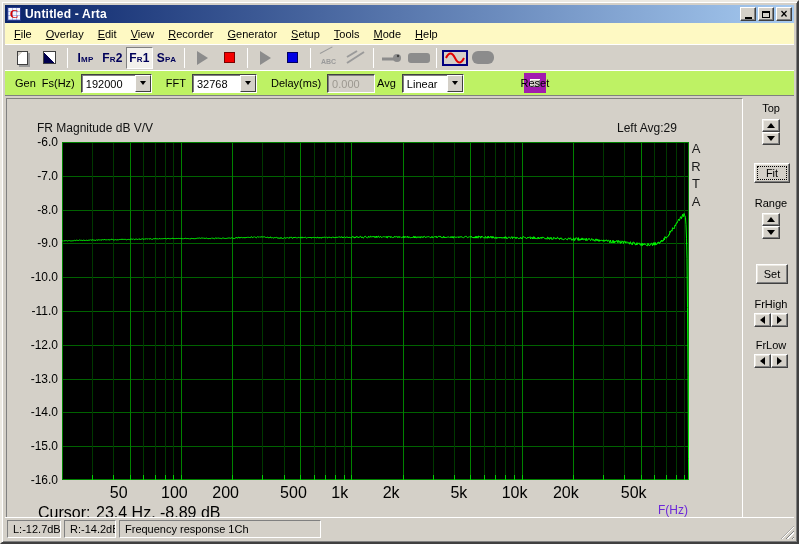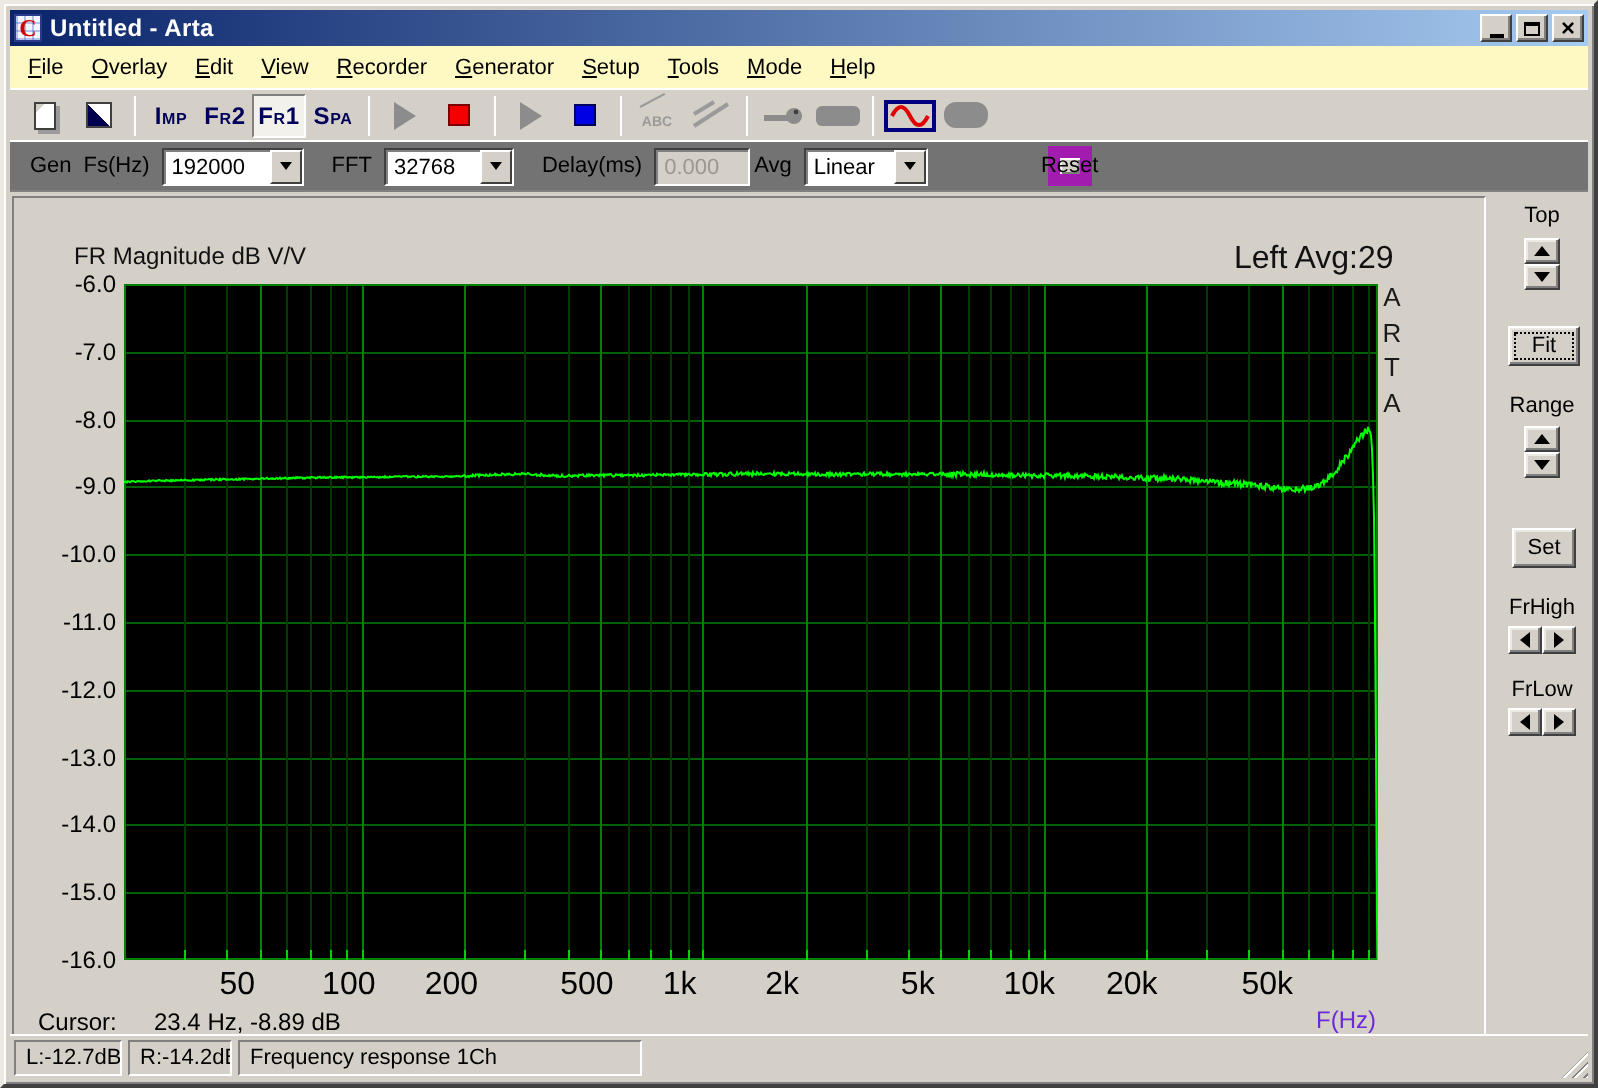--- a/index.html
+++ b/index.html
@@ -76,21 +76,21 @@
   .icon-stop-blue { width: 11px; height: 11px; background: #0000e4; border: 1px solid #000060; }
   .icon-abc { position: relative; width: 20px; height: 14px; font-size: 7px; font-weight: bold; color: #9a9a9a; display:flex; align-items:flex-end; justify-content:center; }
   .icon-abc::before { content:""; position:absolute; left:1px; top:2px; width:14px; height:1px; background:#9a9a9a; transform: rotate(-28deg); transform-origin: left; }
   .icon-pill { width: 22px; height: 10px; background: #8c8c8c; border-radius: 3px; }
   .icon-pill2 { width: 22px; height: 13px; background: #8c8c8c; border-radius: 6px; }
 
   
   .controlbar {
     position: absolute; left: 3px; top: 68px; right: 3px; height: 26px;
     border-top: 1px solid #fff; display: flex; align-items: center; padding-left: 10px;
-    background: #737373; border-bottom: 1px solid #808080;
+    background: #bef264; border-bottom: 1px solid #808080;
   }
   .ctl-label { font-size: 11px; color: #000; margin-right: 6px; white-space: nowrap; }
   .combo {
     display: inline-flex; align-items: stretch; height: 19px; background: #fff;
     border: 1px solid; border-color: #404040 #fff #fff #404040;
     box-shadow: inset 1px 1px 0 #808080; margin-right: 14px;
   }
   .combo-value { flex: 1; font-size: 11px; color: #000; padding: 3px 3px 0 4px; white-space: nowrap; overflow: hidden; }
   .combo-btn { width: 16px; background: #d4d0c8; border: 1px solid; border-color: #fff #404040 #404040 #fff; display: flex; align-items: center; justify-content: center; }
   .tri-down { width: 0; height: 0; border-left: 3px solid transparent; border-right: 3px solid transparent; border-top: 4px solid #000; }
@@ -105,29 +105,29 @@
   }
   .reset-btn { width: 22px; height: 20px; border: 6px solid #a21caf; box-shadow: inset 1px 1px 0 #fff, inset -1px -1px 0 #808080; margin-left: 46px; }
 
   
   .client { position: absolute; left: 3px; top: 94px; right: 3px; height: 426px; background: #d4d0c8; }
   .chart-panel {
     position: absolute; left: 4px; top: 96px; width: 737px; height: 421px;
     border: 1px solid; border-color: #808080 #fff #fff #808080; background: #d4d0c8;
   }
   .chart-title { position: absolute; left: 35px; top: 119px; font-size: 12px; color: #111; }
-  .chart-avg   { position: absolute; left: 615px; top: 119px; font-size: 16px; color: #111; }
+  .chart-avg   { position: absolute; left: 615px; top: 119px; font-size: 12px; color: #111; }
   #plot { position: absolute; left: 60px; top: 140px; }
   .watermark {
     position: absolute; left: 688px; top: 138px; width: 12px;
     font-size: 13px; line-height: 17.5px; color: #1a1a1a; word-break: break-all; text-align: center;
   }
   .y-tick { position: absolute; left: 12px; width: 44px; text-align: right; font-size: 12px; color: #000; }
   .x-tick { position: absolute; top: 482px; width: 40px; font-size: 16px; color: #000; }
-  .cursor-row { position: absolute; left: 17px; top: 502px; font-size: 12px; color: #000; }
+  .cursor-row { position: absolute; left: 36px; top: 502px; font-size: 16px; color: #000; }
   .cursor-row .lbl { display: inline-block; width: 58px; }
   .f-label { position: absolute; left: 656px; top: 501px; font-size: 12px; color: #6d28d9; }
 
   
   .side-label { position: absolute; left: 743px; width: 52px; text-align: center; font-size: 11px; color: #000; }
   .spinner { position: absolute; left: 760px; display: flex; flex-direction: column; }
   .spin-btn { width: 18px; height: 13px; }
   .arrow-pair { position: absolute; left: 752px; display: flex; }
   .arrow-btn { width: 17px; height: 14px; }
   .tri-up-s   { width:0;height:0;border-left:4px solid transparent;border-right:4px solid transparent;border-bottom:5px solid #000; }

